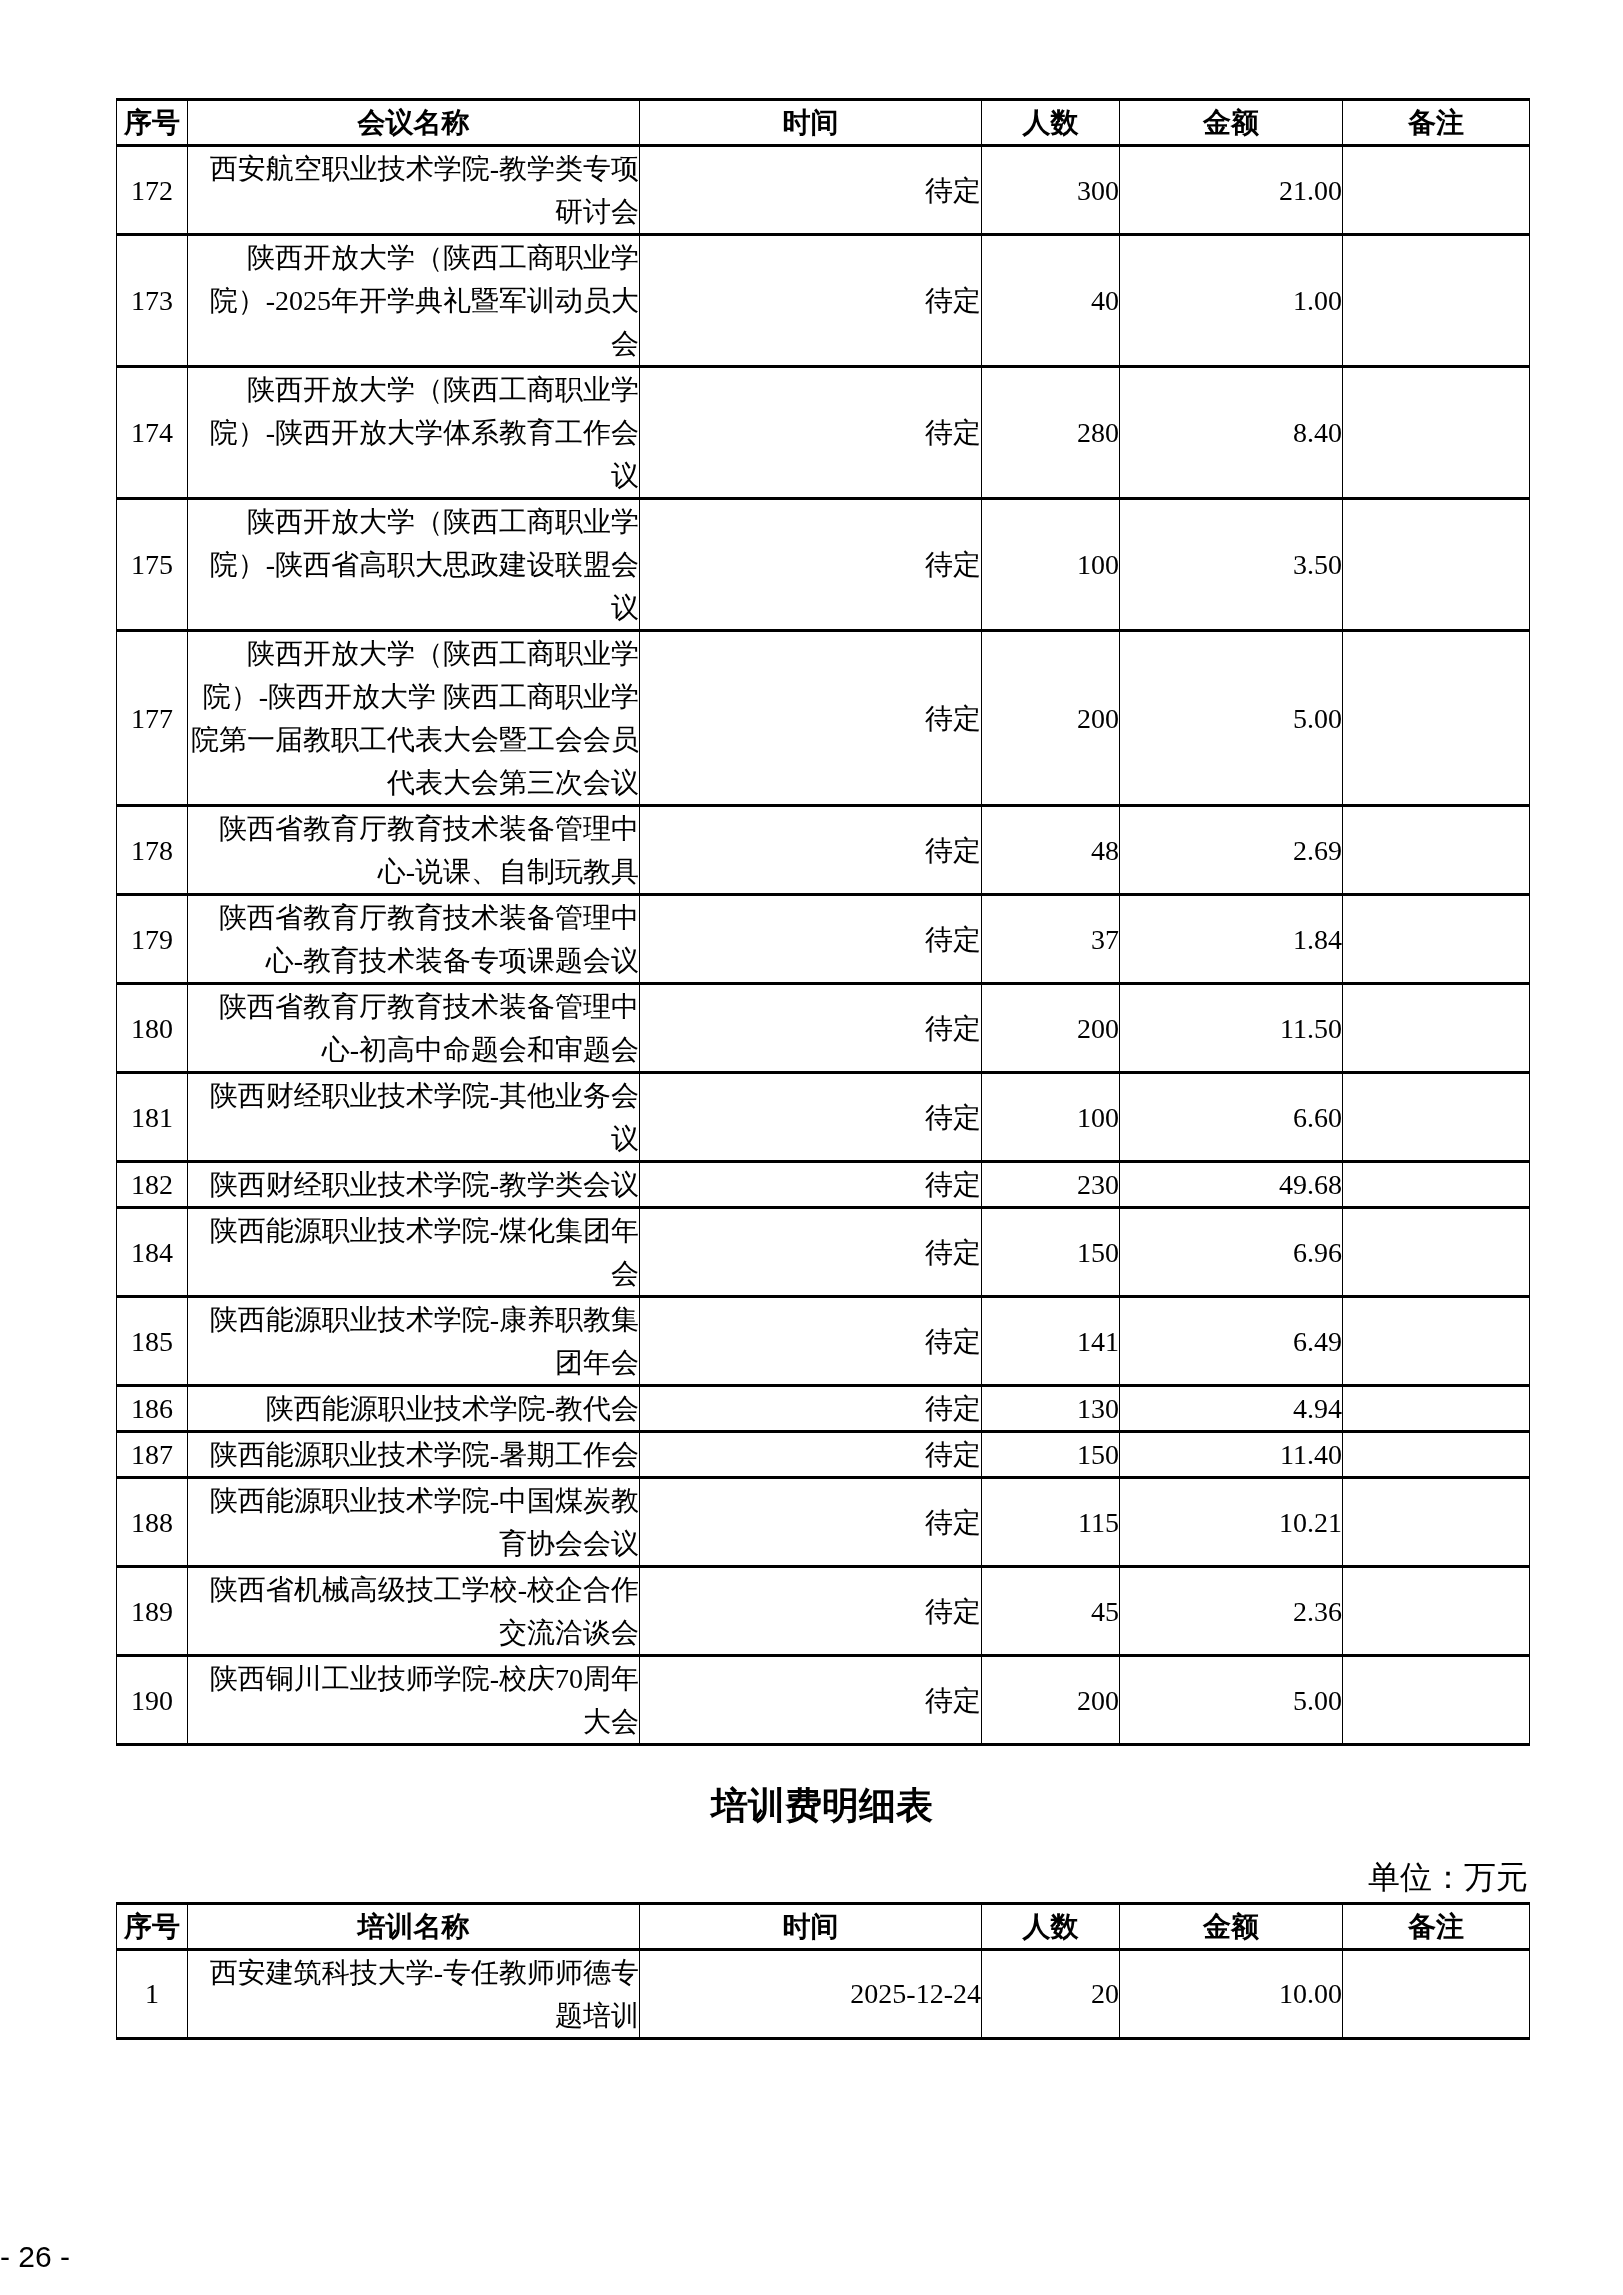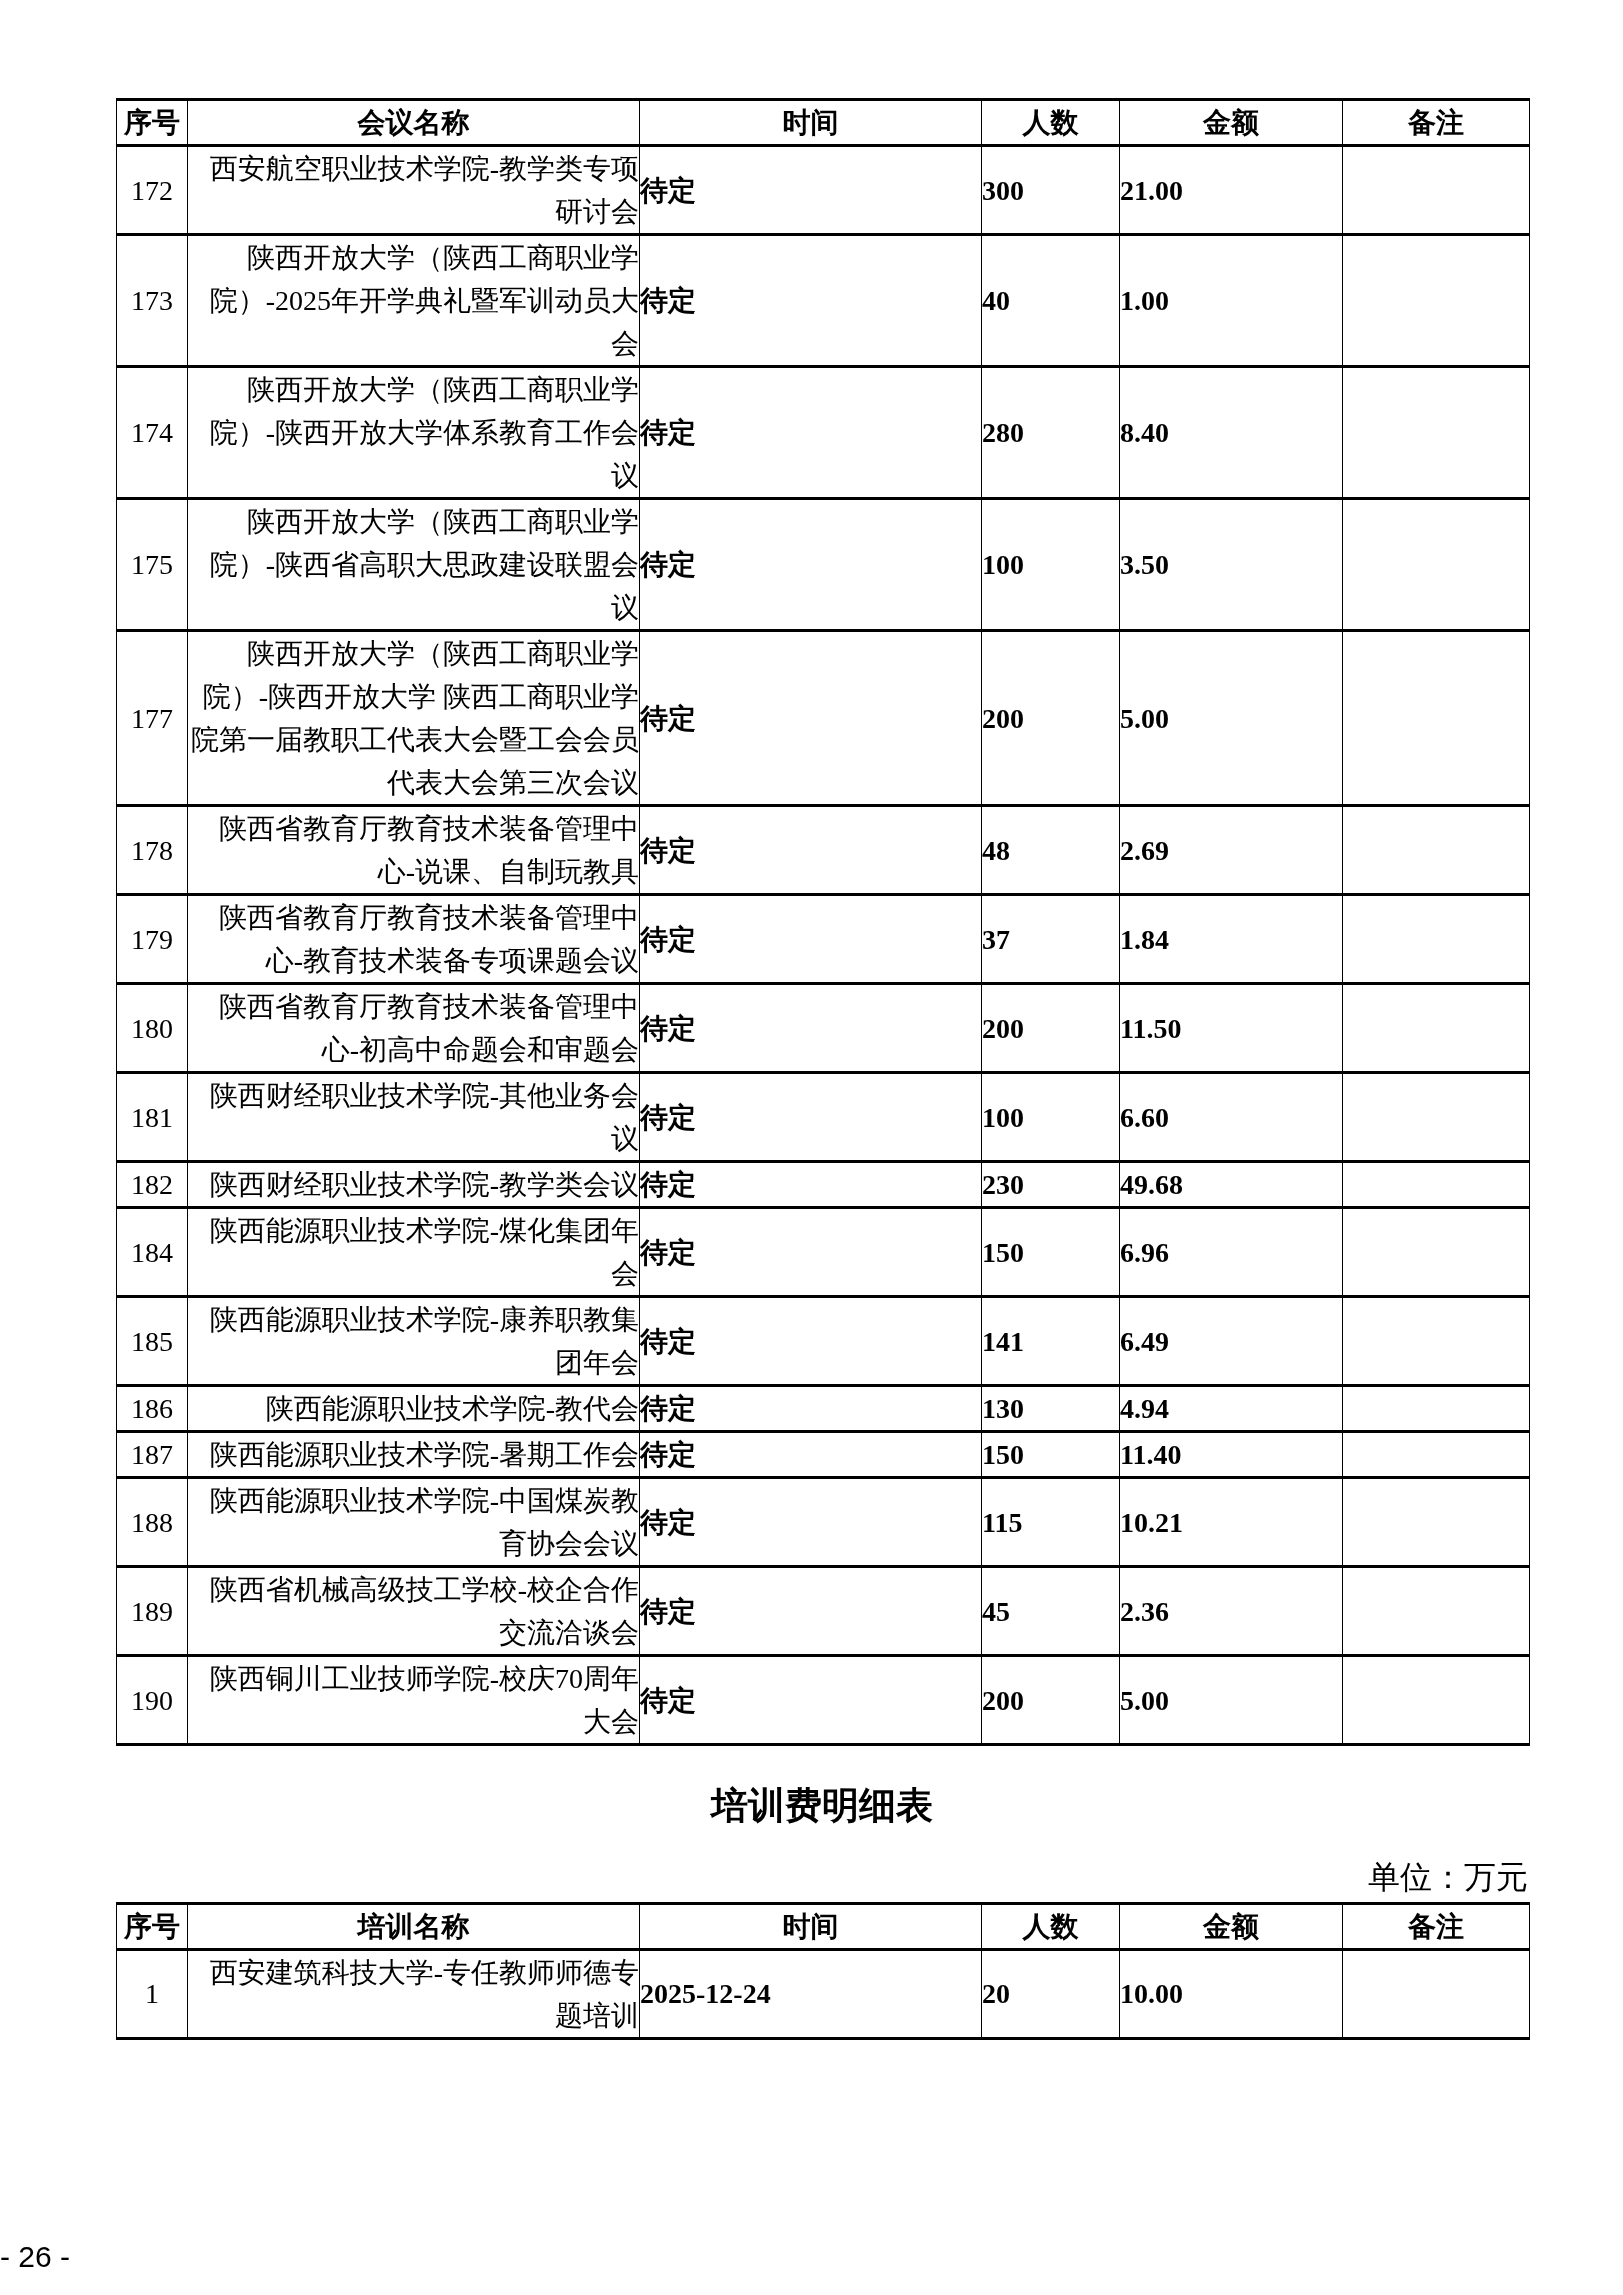--- a/index.html
+++ b/index.html
@@ -40,23 +40,22 @@
     text-align: center;
     height: 41px;
   }
   td.cell-no { text-align: center; }
   td.cell-name {
     text-align: right;
     padding: 0.7px 5.2px 0.7px 2px;
     text-indent: 14.4px;
   }
   td.cell-time, td.cell-count, td.cell-amount {
-    text-align: left;
+    text-align: right;
     padding-left: 9.2px;
-    font-weight: bold;
   }
   td.cell-note { }
   .section-title {
     margin: 37px 0 0 0;
     text-align: center;
     font-size: 37px;
     font-weight: bold;
     line-height: 1.25;
   }
   .unit-line {

